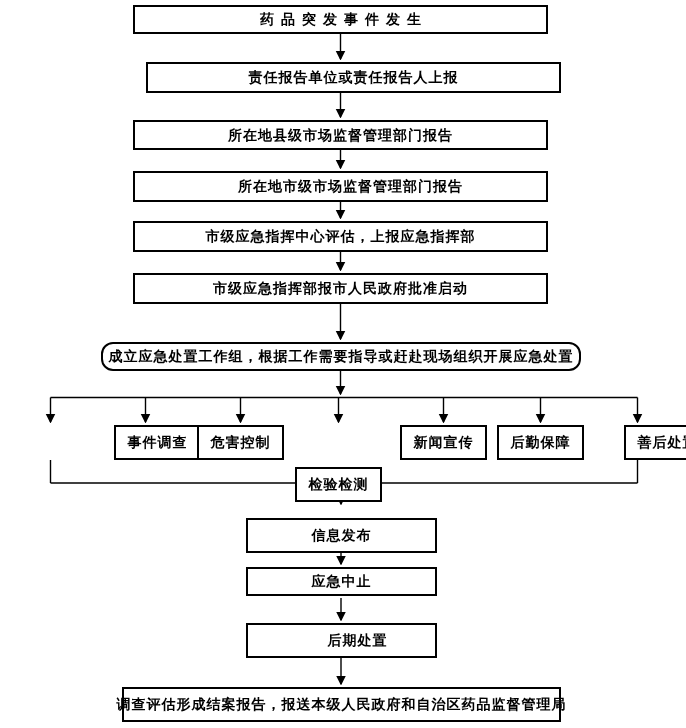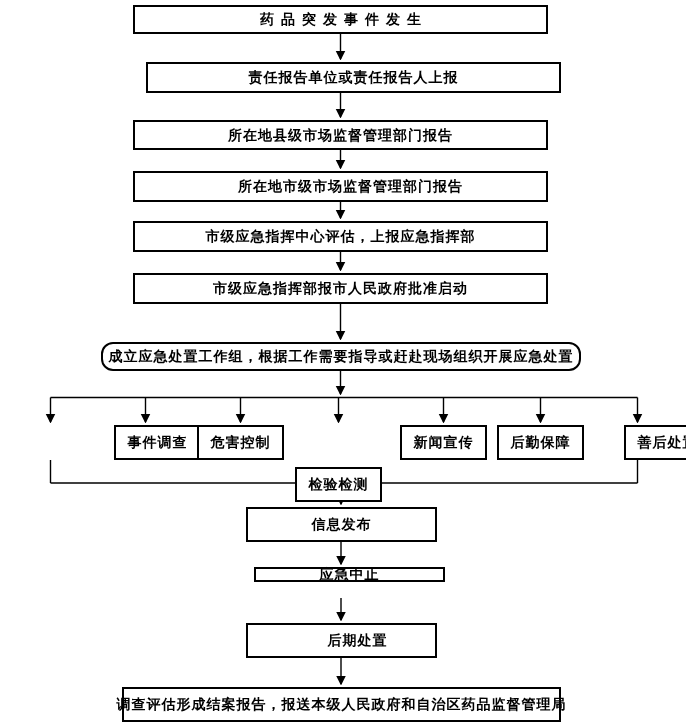--- a/index.html
+++ b/index.html
@@ -53,22 +53,22 @@
   .b-task1 { left: 7px; }
   .b-task2 { left: 114px; }
   .b-task3 { left: 197px; }
   .b-task4 { left: 295px; margin-top: 42px; }
   .b-task5 { left: 400px; }
   .b-task6 { left: 497px; }
   .b-task7 { left: 624px; }
 
   
   .b-post  { left: 246px; width: 191px; }
-  .b-post1 { top: 507px; height: 35px; }
-  .b-post2 { top: 567px; height: 15px; margin-left: 8px; }
+  .b-post1 { top: 518px; height: 35px; }
+  .b-post2 { top: 567px; height: 29px; }
   .b-post3 { top: 623px; height: 35px; padding-left: 32px; }
 
   .b-final { left: 122px; top: 687px; width: 439px; height: 35px; }
 </style>
 </head>
 <body>
 
 <div class="canvas">
 
   <svg class="connector-layer" width="686" height="728" viewBox="0 0 686 728" xmlns="http://www.w3.org/2000/svg">

